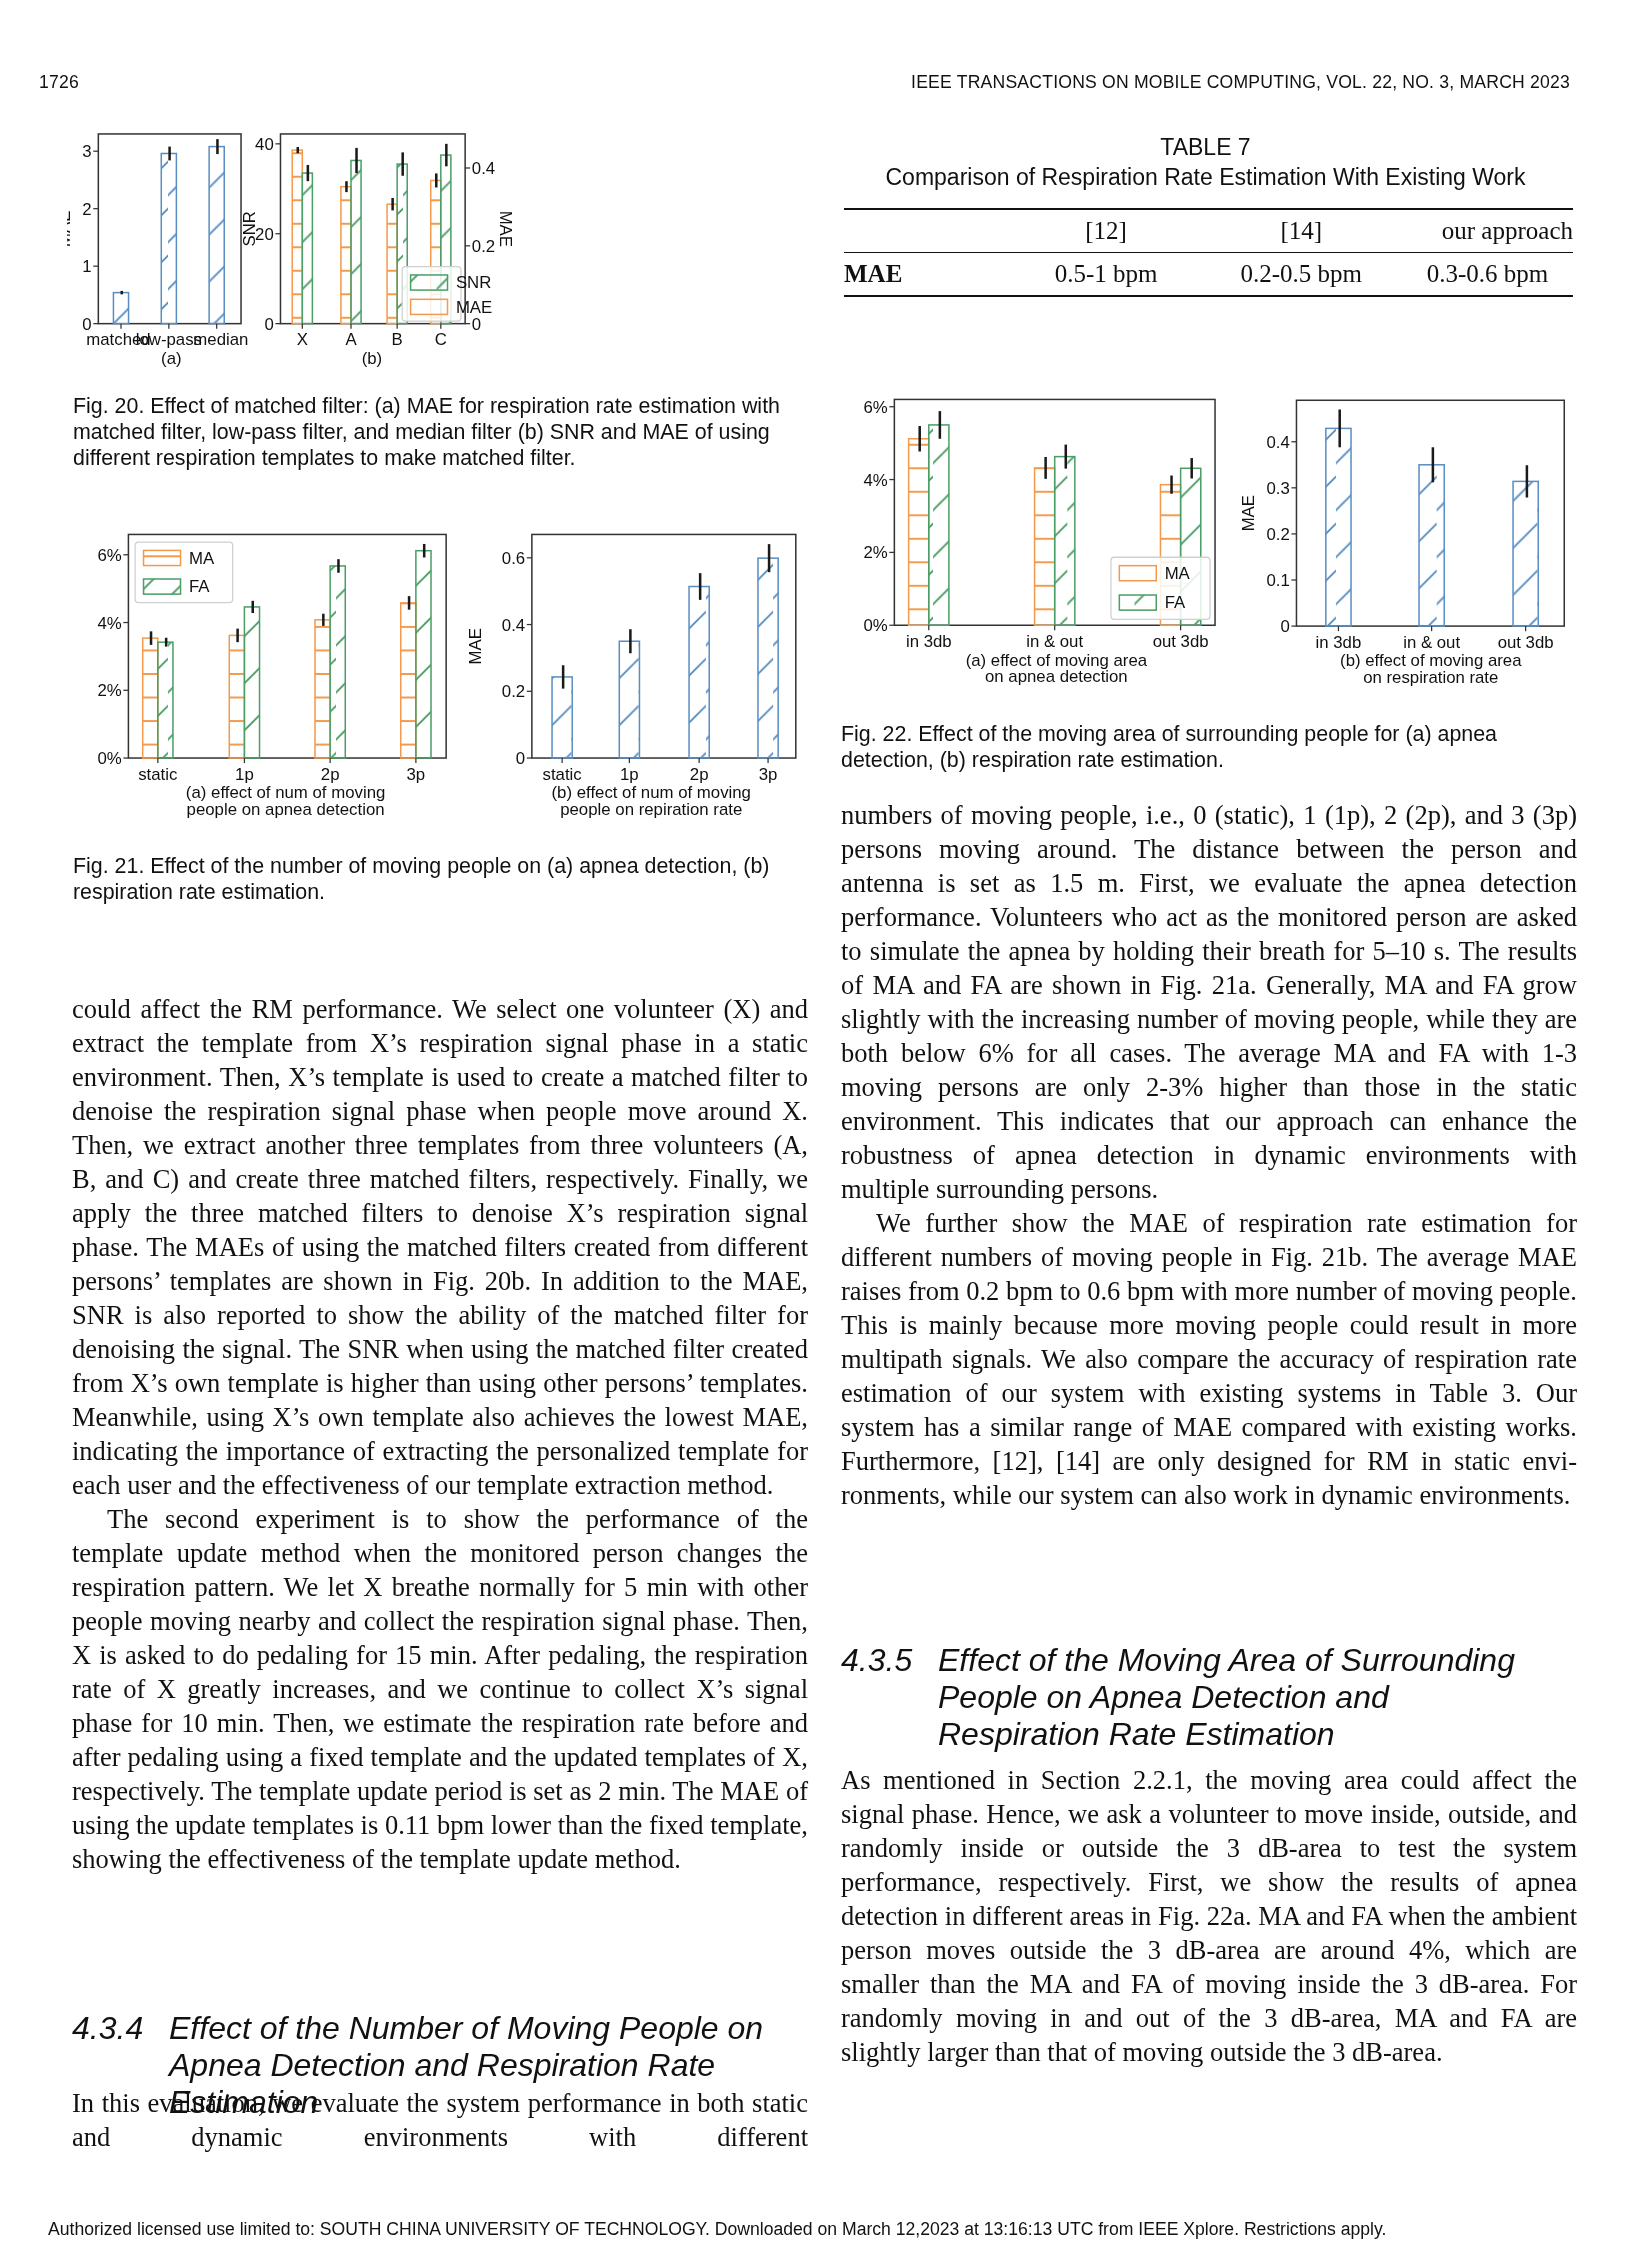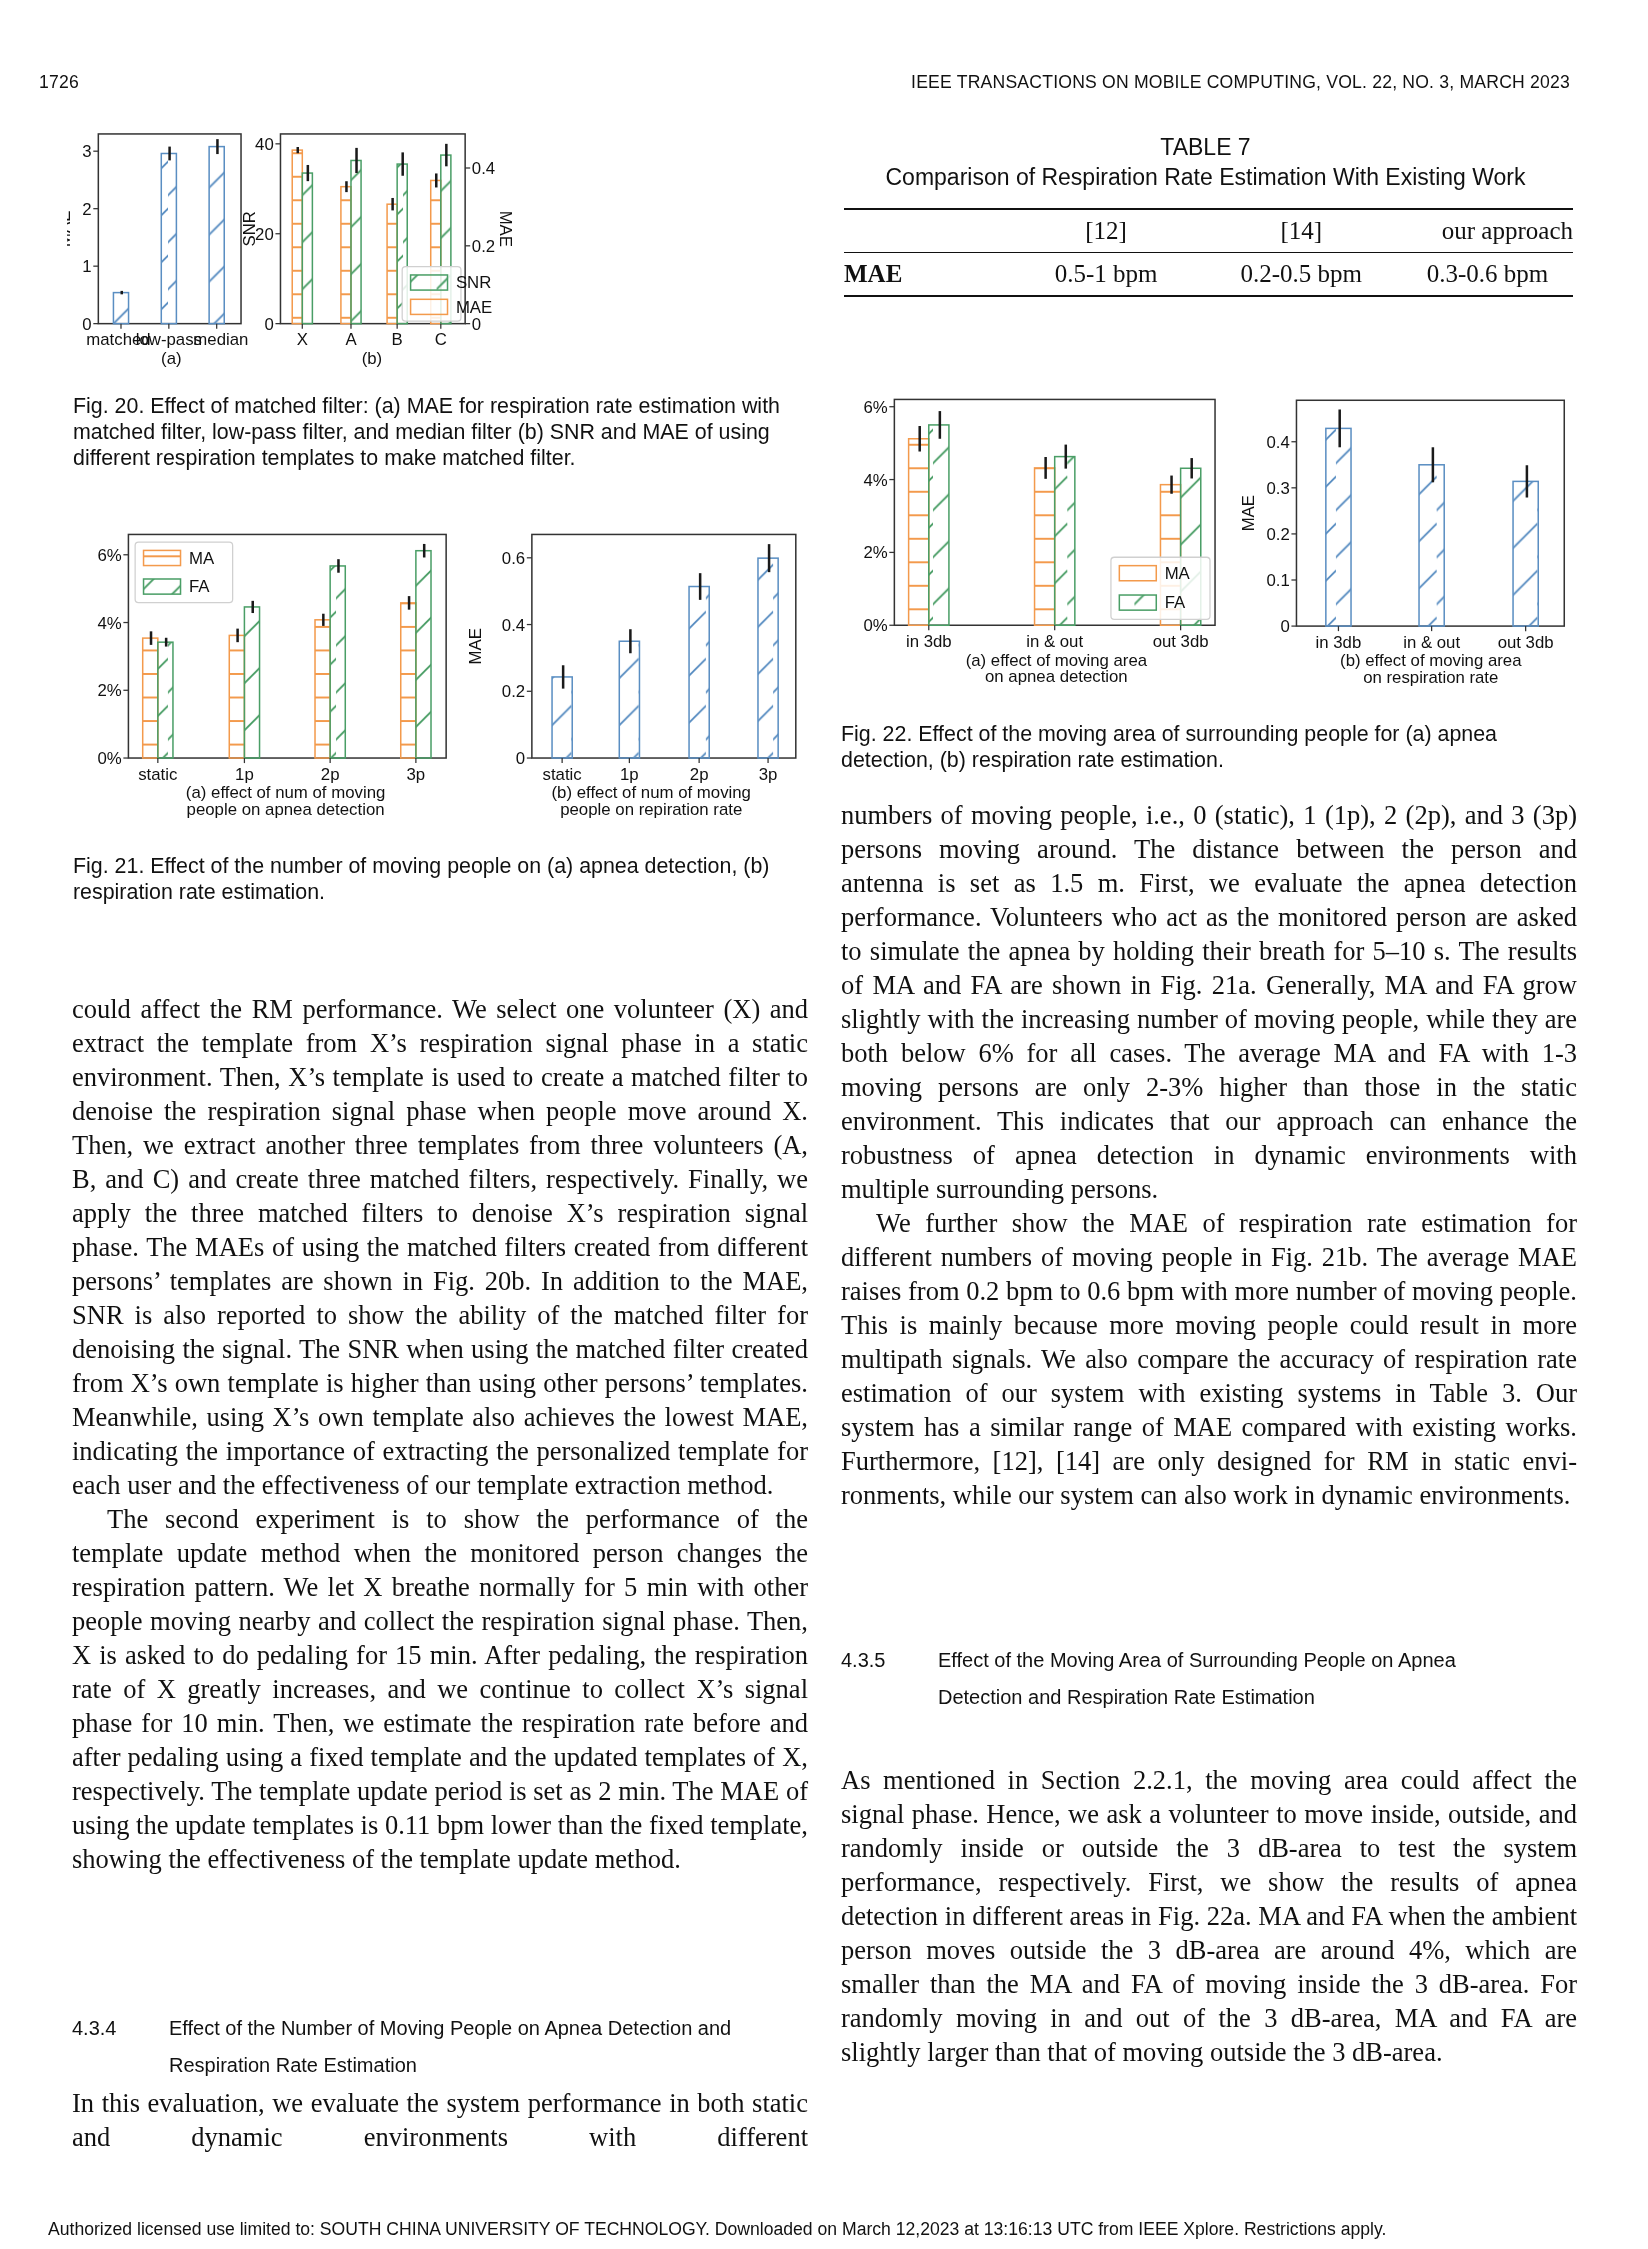--- a/index.html
+++ b/index.html
@@ -5,21 +5,21 @@
   html, body { margin: 0; padding: 0; background: #ffffff; }
   body { width: 1648px; height: 2250px; position: relative; overflow: hidden; color: #111; }
   .abs { position: absolute; }
   .sans { font-family: "Liberation Sans", "DejaVu Sans", sans-serif; }
   .serif { font-family: "Liberation Serif", "DejaVu Serif", serif; }
   .hdr { top: 72px; font-size: 17.6px; letter-spacing: 0.2px; }
   .caption { font-size: 21.4px; line-height: 26px; }
   .body-text { font-size: 26.5px; line-height: 34px; text-align: justify; text-align-last: left; hyphens: manual; }
   .body-text p { margin: 0; }
   .body-text p.indent { text-indent: 35px; }
-  .section-h { font-size: 20px; line-height: 37px; }
+  .section-h { font-style: italic; font-size: 32px; line-height: 37px; }
   .section-h .num { display: inline-block; width: 97px; }
   .section-h .title { display: inline-block; vertical-align: top; }
   .footer { top: 2219px; left: 48px; font-size: 17.6px; }
   .table3-title { font-size: 23px; text-align: center; line-height: 30px; }
   table.t3 { border-collapse: collapse; font-size: 25px; }
   table.t3 td, table.t3 th { padding: 0; height: 42px; font-weight: normal; }
   table.t3 .rowh { font-weight: bold; text-align: left; }
   svg text { font-family: "Liberation Sans", "DejaVu Sans", sans-serif; }
 </style>
 </head>

